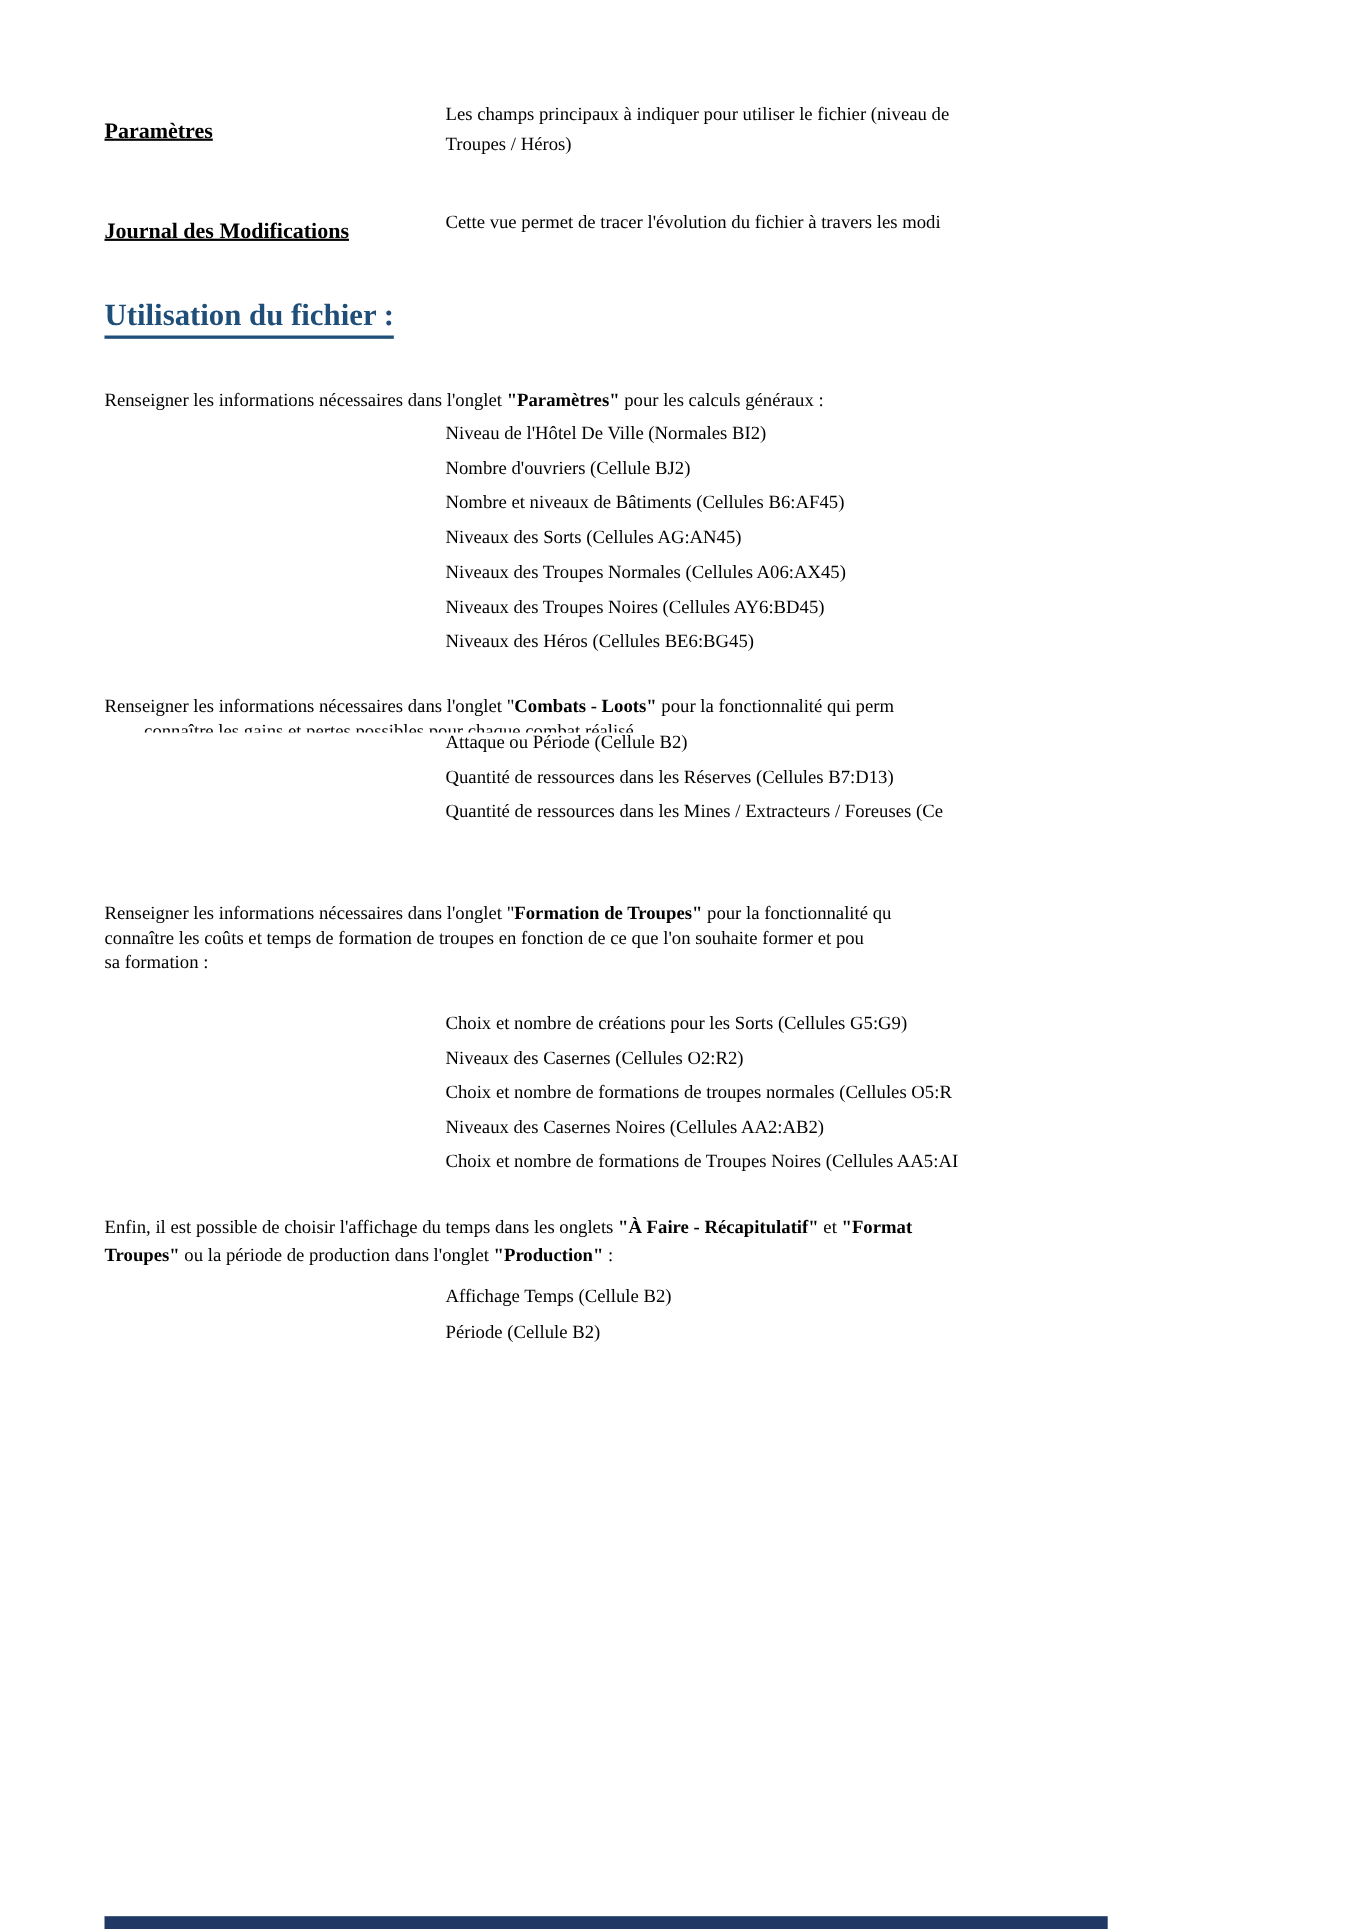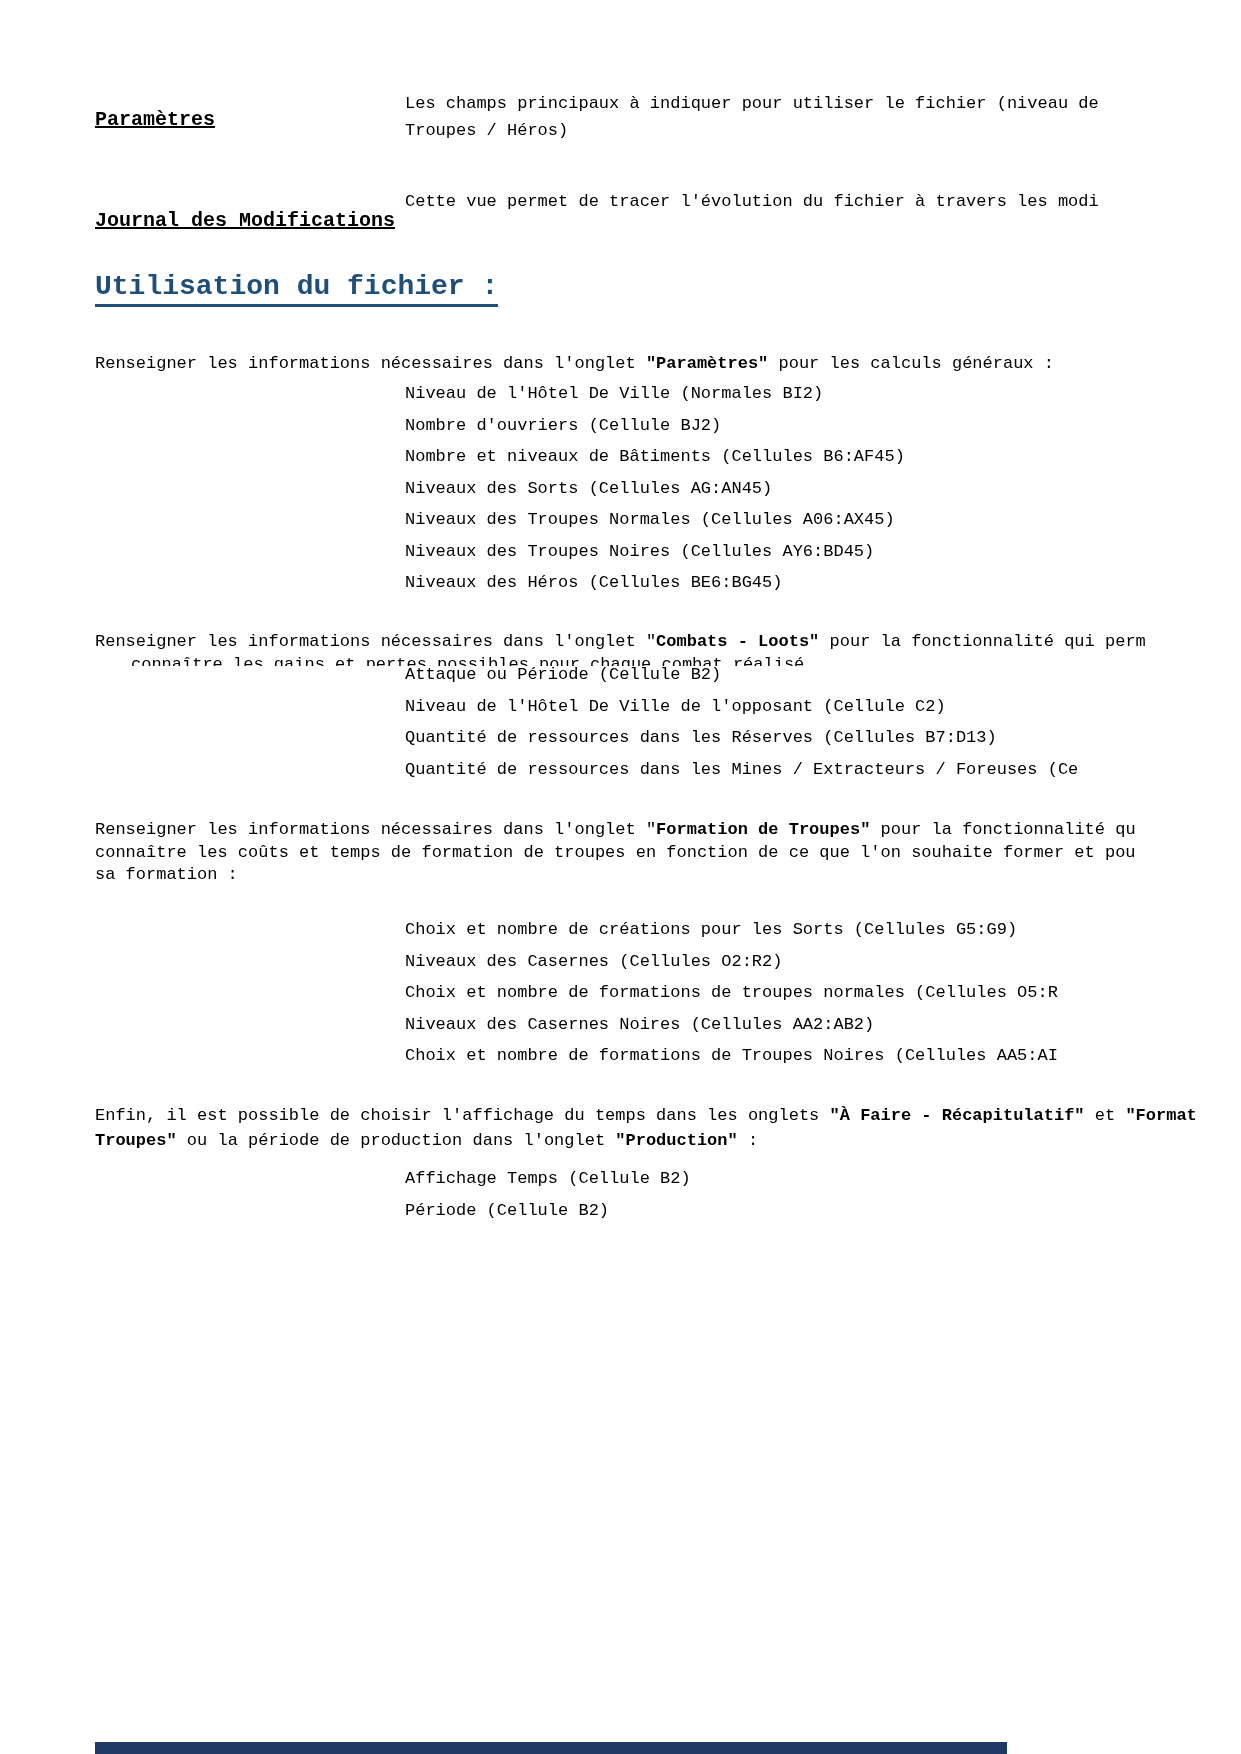--- a/index.html
+++ b/index.html
@@ -1,21 +1,21 @@
 <!DOCTYPE html>
 <html><head>
 <meta charset="utf-8">
 <style>
   html,body{margin:0;padding:0;background:#ffffff;}
   .page{
     position:relative;
     width:1241px;height:1754px;
     background:#ffffff;
     overflow:hidden;
-    font-family:Liberation Mono, monospace;
+    font-family:Liberation Serif, serif;
     color:#000000;
   }
   .abs{position:absolute;}
   
   .term{
     font-size:20px;font-weight:bold;
     text-decoration:underline;
     white-space:nowrap;
   }
   .descline{
@@ -56,21 +56,21 @@
 <body>
 
 <div class="page" style="background: rgb(255, 255, 255);">
 
   <div class="abs term" style="left:95px;top:108px;">Paramètres</div>
   <div class="abs" style="left:405px;top:90px;">
     <div class="descline">Les champs principaux à indiquer pour utiliser le fichier (niveau de</div>
     <div class="descline">Troupes / Héros)</div>
   </div>
 
-  <div class="abs term" style="left:95px;top:209px;text-align:center;">Journal des Modifications</div>
+  <div class="abs term" style="left:95px;top:199px;text-align:center;">Journal des Modifications</div>
   <div class="abs" style="left:405px;top:188px;">
     <div class="descline">Cette vue permet de tracer l'évolution du fichier à travers les modi</div>
   </div>
 
   <div class="abs para" style="left:95px;top:353px;">
     <span>Renseigner les informations nécessaires dans l'onglet </span><b>"Paramètres"</b><span> pour les calculs généraux :</span>
   </div>
 
   <div class="abs h1" style="left: 95px; top: 271px; color: rgb(31, 78, 121);">
     <span class="h1-inner">Utilisation du fichier :</span>
@@ -89,21 +89,20 @@
   <div class="abs para" style="left:95px;top:631px;">
     <span>Renseigner les informations nécessaires dans l'onglet "</span><b>Combats - Loots"</b><span> pour la fonctionnalité qui perm</span>
   </div>
 
   <div class="abs clipline" style="left:95px;top:654px;margin-left:36px;">
     <span>connaître les gains et pertes possibles pour chaque combat réalisé</span>
   </div>
 
   <div class="abs list" style="top:659px;">
       <div class="listitem">Attaque ou Période (Cellule B2)</div>
-      <div class="listitem">Niveau de l'Hôtel De Ville de l'opposant (Cellule C2)</div>
       <div class="listitem">Quantité de ressources dans les Réserves (Cellules B7:D13)</div>
       <div class="listitem">Quantité de ressources dans les Mines / Extracteurs / Foreuses (Ce</div>
     </div>
 
   <div class="abs para" style="left:95px;top:819px;">
     <div><span>Renseigner les informations nécessaires dans l'onglet "</span><b>Formation de Troupes"</b><span> pour la fonctionnalité qu</span></div>
     <div>connaître les coûts et temps de formation de troupes en fonction de ce que l'on souhaite former et pou</div>
     <div>sa formation :</div>
   </div>
 

